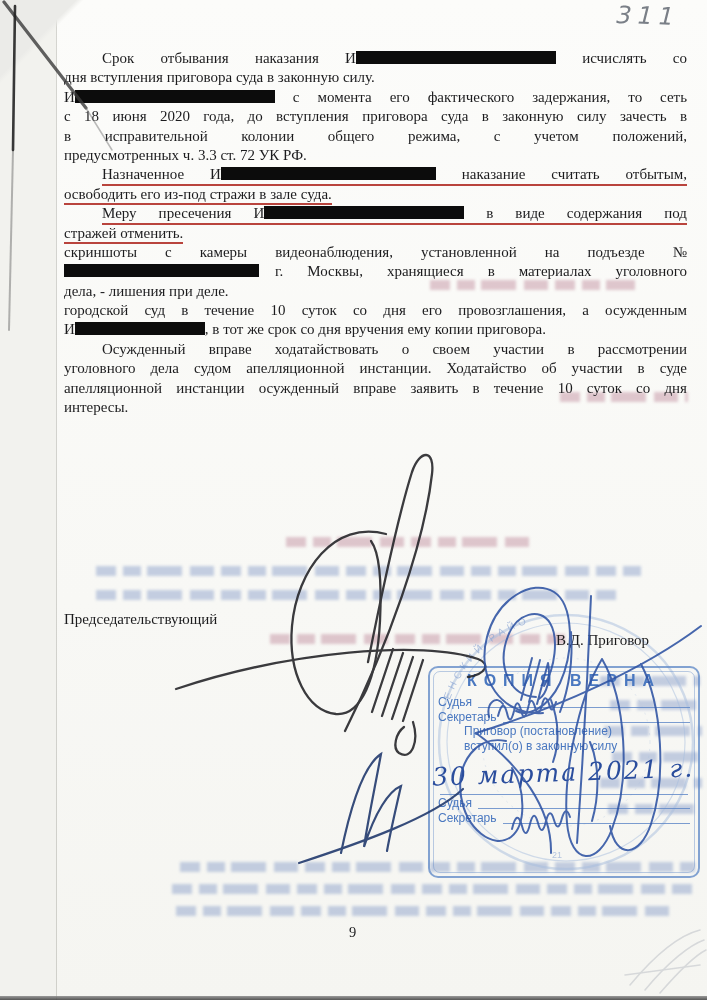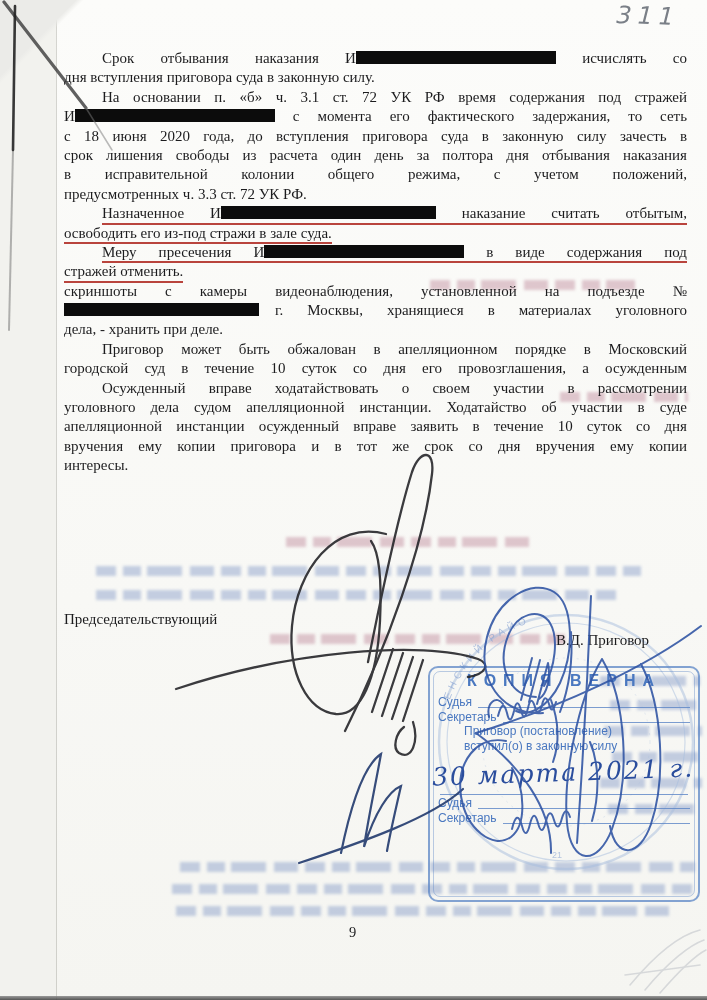--- a/index.html
+++ b/index.html
@@ -21,21 +21,21 @@
   .ul{border-bottom:2.6px solid rgba(175,42,34,.88);padding-bottom:1.5px;}
   .bar{display:inline-block;height:13px;background:#0c0c0c;vertical-align:-1px;}
 
   .sig-label{position:absolute;left:64px;top:611px;font-size:15px;z-index:3;}
   .judge-name{position:absolute;left:556px;top:632px;font-size:15px;z-index:5;}
   .page-num{position:absolute;left:349px;top:924px;font-size:14.5px;z-index:3;}
   .corner-num{position:absolute;left:616px;top:2px;font-family:"DejaVu Sans",sans-serif;
         font-size:24px;font-weight:400;color:#5a616b;letter-spacing:6px;
         transform:skewX(-12deg) rotate(2deg);opacity:.8;z-index:3;}
 
-  .stamp{position:absolute;left:428px;top:666px;width:272px;height:236px;z-index:4;}
+  .stamp{position:absolute;left:428px;top:666px;width:272px;height:212px;z-index:4;}
   .stamp-frame{position:absolute;inset:0;border:2px solid rgba(91,133,197,.75);border-radius:10px;}
   .stamp-frame::after{content:"";position:absolute;inset:3px;border:1px solid rgba(91,133,197,.4);border-radius:7px;}
   .stamp-inner{position:absolute;left:10px;right:10px;top:6px;font-family:"Liberation Sans",sans-serif;color:#4a78c0;}
   .stamp-title{text-align:center;letter-spacing:7px;font-size:16px;font-weight:700;line-height:18px;margin-bottom:4px;white-space:nowrap;}
   .srow{display:flex;align-items:center;height:15px;font-size:12px;line-height:14px;}
   .srow .ln{flex:1;border-bottom:1.3px solid rgba(91,133,197,.8);margin-left:6px;height:12px;}
   .sline{font-size:12px;line-height:15px;padding-left:26px;white-space:nowrap;}
   .date-ln{height:40px;border-bottom:1.3px solid rgba(91,133,197,.8);margin:0 2px;}
   .stamp-date{position:absolute;left:4px;top:92px;font-family:"DejaVu Serif",serif;font-style:italic;
         font-size:25px;color:#2a4d9d;letter-spacing:2px;transform:rotate(-2deg);white-space:nowrap;z-index:5;}
@@ -84,39 +84,36 @@
       </defs>
     <text font-family="Liberation Sans, sans-serif" font-size="10" letter-spacing="4" fill="#87a2d2" opacity=".65">
       <textPath href="#sealArc">ЕНСКИЙ РАЙО</textPath>
     </text>
     <text x="552" y="858" font-family="Liberation Sans, sans-serif" font-size="9" fill="#87a2d2" opacity=".6">21</text>
   </svg>
 
   <div class="text-block">
       <div class="line j ind"><span>Срок отбывания наказания И<span class="bar" style="width: 200px;"></span> исчислять со</span></div>
       <div class="line"><span>дня вступления приговора суда в законную силу.</span></div>
-      <div class="line j ind"><span>На основании п. «б» ч. 3.1 ст. 72 УК РФ время содержания под стражей</span></div>
       <div class="line j"><span>И<span class="bar" style="width: 200px;"></span> с момента его фактического задержания, то сеть</span></div>
       <div class="line j"><span>с 18 июня 2020 года, до вступления приговора суда в законную силу зачесть в</span></div>
-      <div class="line j"><span>срок лишения свободы из расчета один день за полтора дня отбывания наказания</span></div>
       <div class="line j"><span>в исправительной колонии общего режима, с учетом положений,</span></div>
       <div class="line"><span>предусмотренных ч. 3.3 ст. 72 УК РФ.</span></div>
       <div class="line j ind"><span class="ul">Назначенное И<span class="bar" style="width: 215px;"></span> наказание считать отбытым,</span></div>
       <div class="line"><span class="ul">освободить его из-под стражи в зале суда.</span></div>
       <div class="line j ind"><span class="ul">Меру пресечения И<span class="bar" style="width: 200px;"></span> в виде содержания под</span></div>
       <div class="line"><span class="ul">стражей отменить.</span></div>
       <div class="line j"><span>скриншоты с камеры видеонаблюдения, установленной на подъезде № <span class="bar" style="width: 195px;"></span></span></div>
       <div class="line j"><span><span class="bar" style="width: 187px;"></span> г. Москвы, хранящиеся в материалах уголовного</span></div>
-      <div class="line"><span>дела, - хранить при деле.</span></div>
-      <div class="line j ind"><span>Приговор может быть обжалован в апелляционном порядке в Московский</span></div>
+      <div class="line"><span>дела, - лишения при деле.</span></div>
       <div class="line j"><span>городской суд в течение 10 суток со дня его провозглашения, а осужденным</span></div>
+      <div class="line"><span>И<span class="bar" style="width: 130px;"></span>, в тот же срок со дня вручения ему копии приговора.</span></div>
       <div class="line j ind"><span>Осужденный вправе ходатайствовать о своем участии в рассмотрении</span></div>
       <div class="line j"><span>уголовного дела судом апелляционной инстанции. Ходатайство об участии в суде</span></div>
       <div class="line j"><span>апелляционной инстанции осужденный вправе заявить в течение 10 суток со дня</span></div>
-      <div class="line j"><span>вручения ему копии приговора и в тот же срок со дня вручения ему копии</span></div>
       <div class="line"><span>интересы.</span></div>
     </div>
 
   <div class="corner-num">311</div>
   <div class="sig-label">Председательствующий</div>
   <div class="judge-name">В.Д. Приговор</div>
   <div class="page-num">9</div>
 
   <div class="stamp">
     <div class="stamp-frame"></div>

